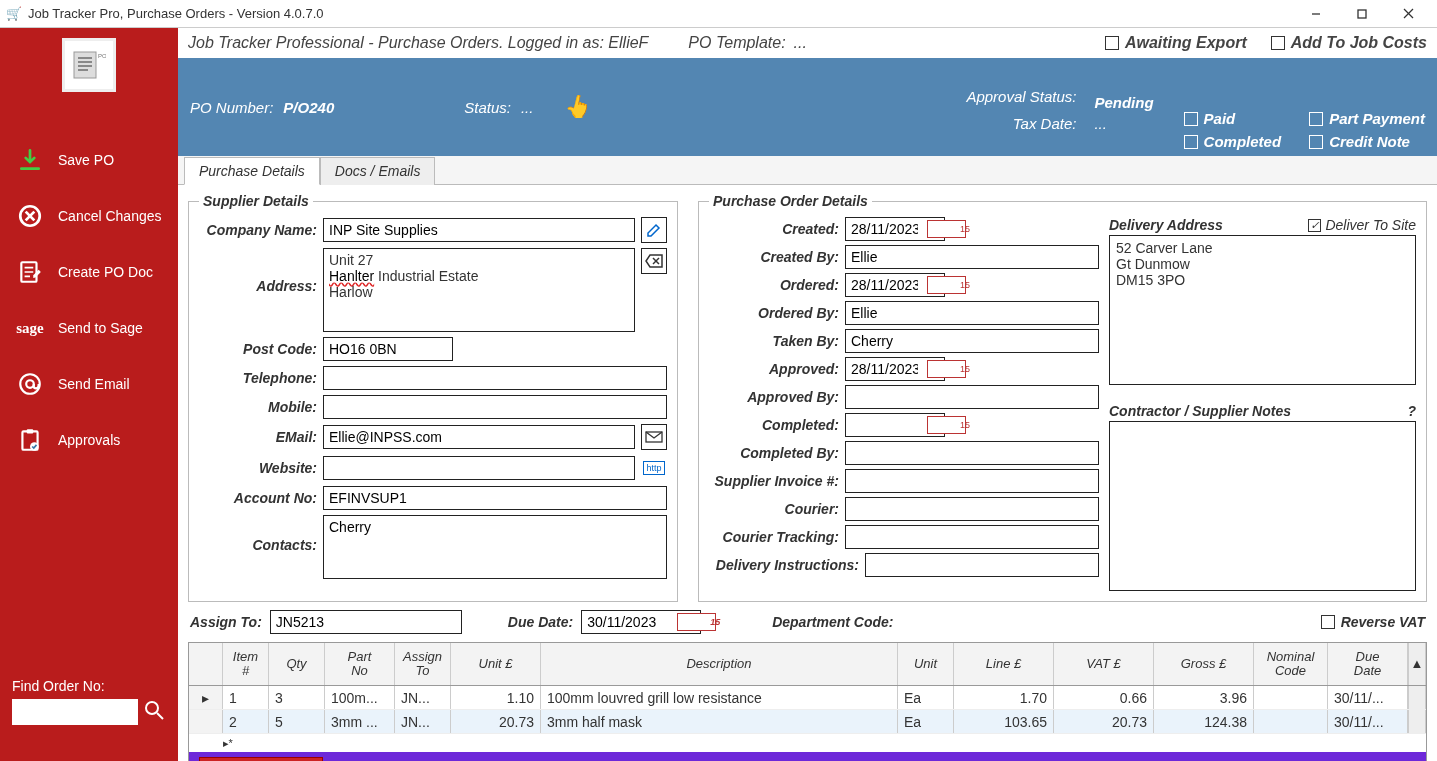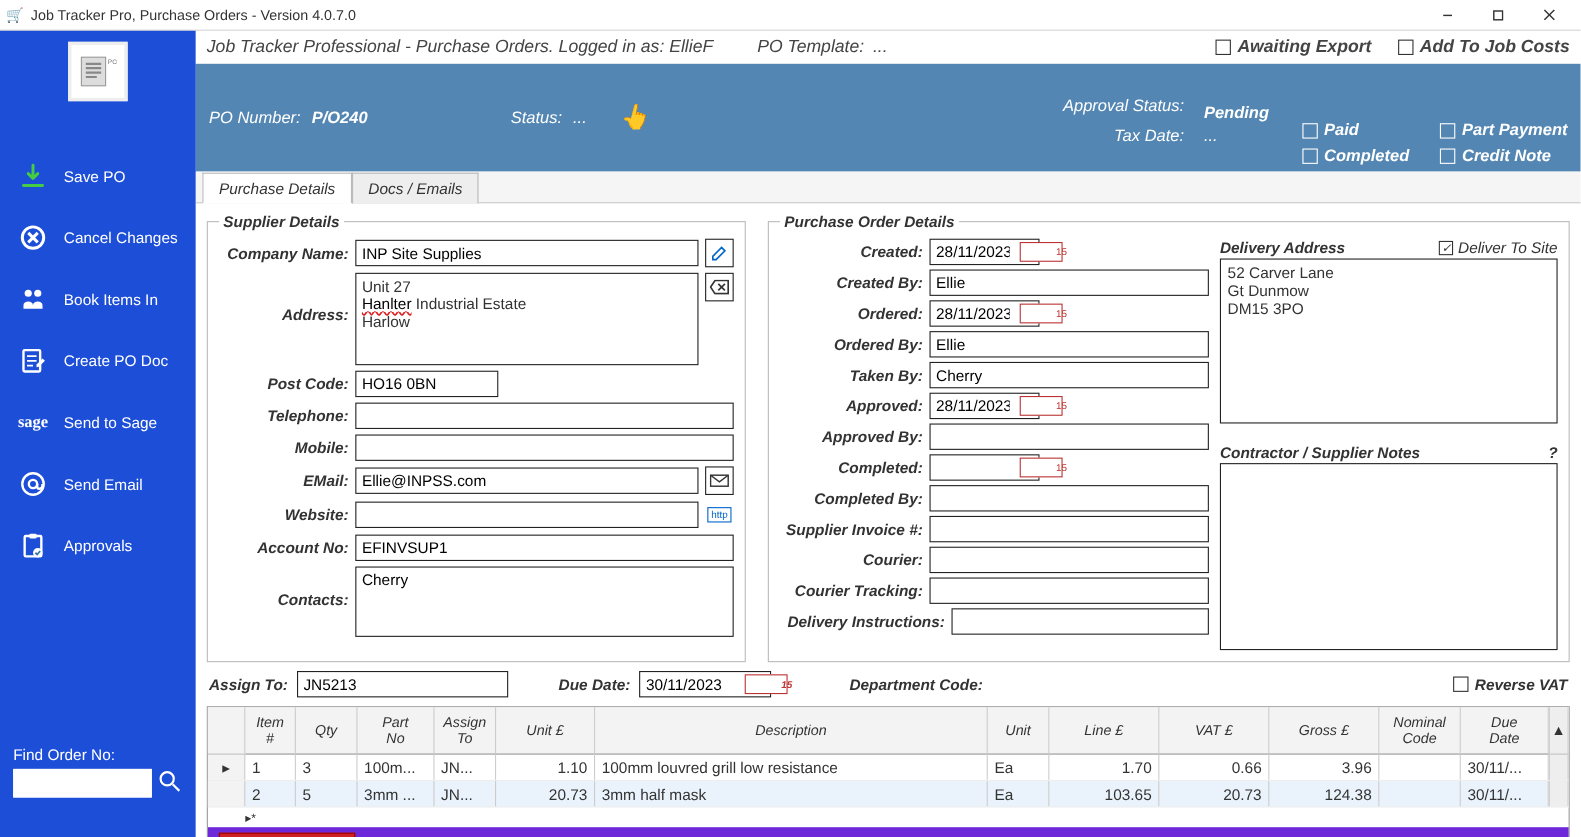--- a/index.html
+++ b/index.html
@@ -6,21 +6,21 @@
 body { background: #fff; width: 1437px; height: 761px; overflow: hidden; font-size: 13px; color: #333; }
 
 
 .titlebar { height: 28px; background: #fff; border-bottom: 1px solid #ccc; display: flex; align-items: center; padding: 0 6px; }
 .titlebar .ticon { width: 16px; height: 16px; margin-right: 6px; display:flex; align-items:center; justify-content:center; }
 .titlebar .title-text { flex:1; font-size: 13px; color:#333; }
 .winbtn { width: 46px; height: 28px; display:flex; align-items:center; justify-content:center; cursor:default; }
 
 
 .shell { display:flex; height: calc(761px - 28px); }
-.sidebar { width: 178px; background:#1d4ed8; color:#fff; display:flex; flex-direction:column; align-items:stretch; padding-top:10px; }
+.sidebar { width: 178px; background:#b91c1c; color:#fff; display:flex; flex-direction:column; align-items:stretch; padding-top:10px; }
 .sidebar .logo { width: 54px; height:54px; margin: 0 auto 40px auto; background:#fff; border: 3px solid #eee; display:flex; align-items:center; justify-content:center; font-size:10px; color:#666; flex-direction:column; }
 .side-item { display:flex; align-items:center; gap:14px; padding: 14px 16px; cursor:pointer; font-size:14px; }
 .side-item .sicon { width: 28px; height:28px; display:flex; align-items:center; justify-content:center; }
 .sidebar .find { padding: 6px 12px; margin-top: auto; margin-bottom: 30px;}
 .sidebar .find .lbl { font-size:14px; margin-bottom:4px; }
 .sidebar .find .row { display:flex; align-items:center; gap:4px; }
 .sidebar .find input { flex:1; height:26px; border:1px solid #fff; background:#fff; padding:0 4px; width: 100px;}
 
 .main { flex:1; display:flex; flex-direction:column; }
 
@@ -152,30 +152,20 @@
     </div>
     <div class="side-item">
       <span class="sicon">
           <svg width="26" height="26" viewBox="0 0 24 24">
             <circle cx="12" cy="12" r="9" stroke="#fff" stroke-width="2.5" fill="none"></circle>
             <line x1="8" y1="8" x2="16" y2="16" stroke="#fff" stroke-width="2.5"></line>
             <line x1="16" y1="8" x2="8" y2="16" stroke="#fff" stroke-width="2.5"></line>
           </svg>
         </span>
       <span>Cancel Changes</span>
-    </div>
-    <div class="side-item">
-      <span class="sicon">
-          <svg width="26" height="26" viewBox="0 0 24 24">
-            <circle cx="8" cy="7" r="3" fill="#fff"></circle>
-            <circle cx="16" cy="7" r="3" fill="#fff"></circle>
-            <path d="M4 20v-3c0-2 2-3 4-3s4 1 4 3v3M12 20v-3c0-2 2-3 4-3s4 1 4 3v3" fill="#fff"></path>
-          </svg>
-        </span>
-      <span>Book Items In</span>
     </div>
     <div class="side-item">
       <span class="sicon">
           <svg width="26" height="26" viewBox="0 0 24 24">
             <rect x="4" y="3" width="14" height="18" rx="1" stroke="#fff" stroke-width="2" fill="none"></rect>
             <path d="M7 8h8M7 12h8M7 16h5" stroke="#fff" stroke-width="1.5"></path>
             <path d="M15 15l5-5 2 2-5 5-2 .5z" fill="#fff"></path>
           </svg>
         </span>
       <span>Create PO Doc</span>

